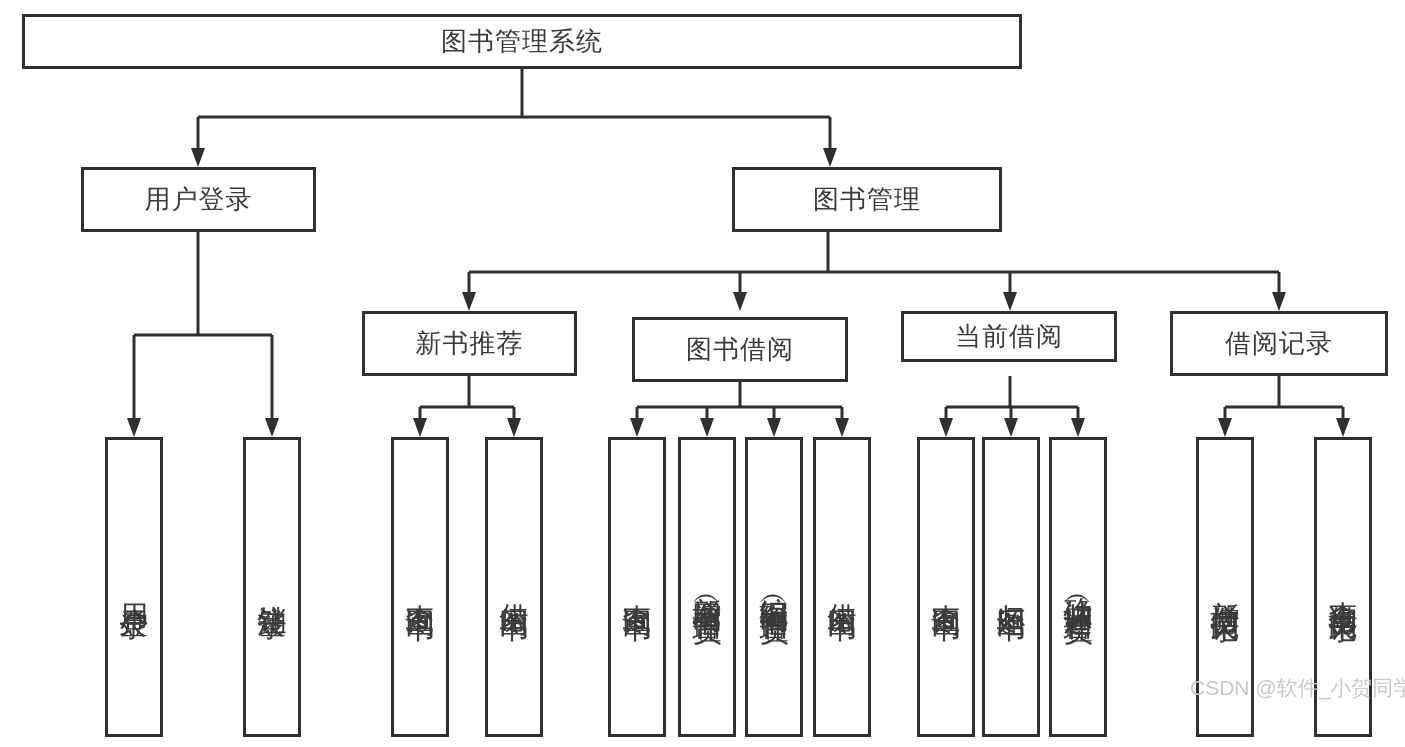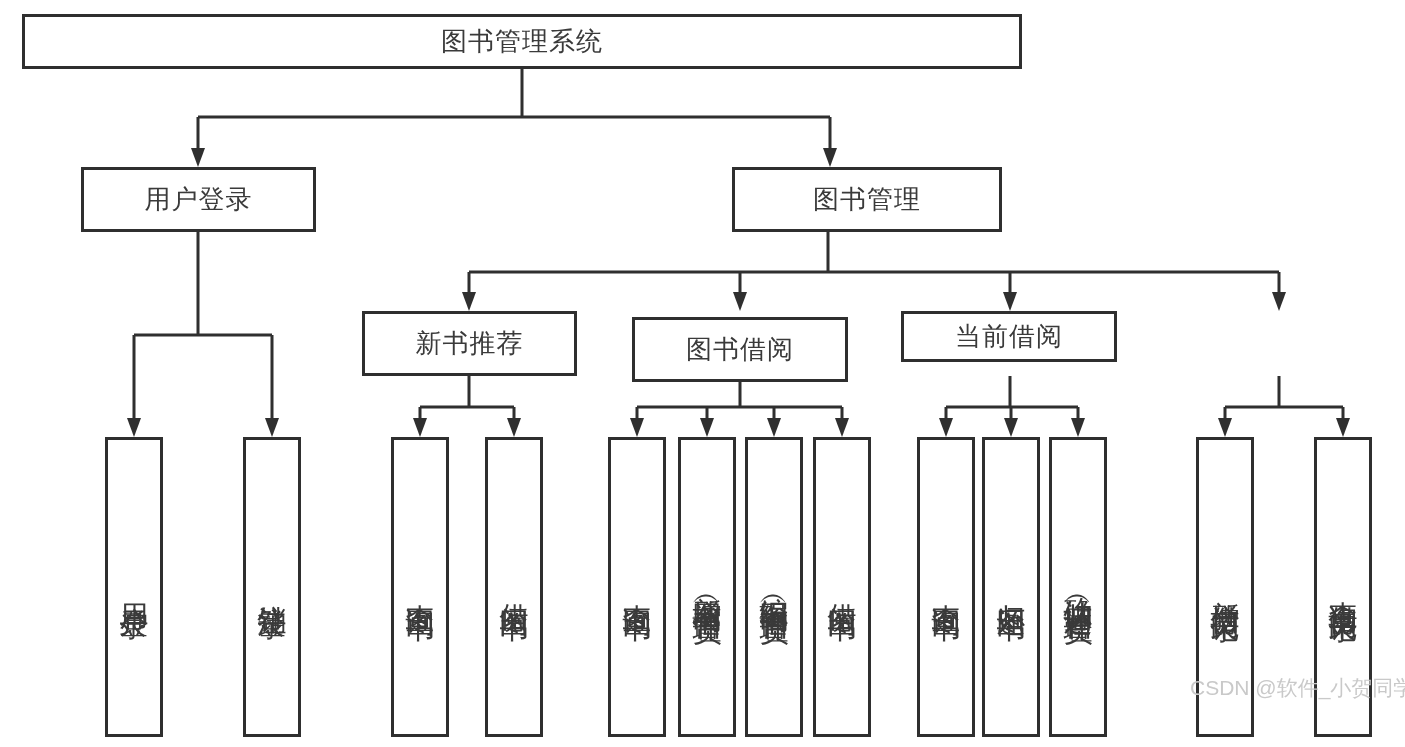--- a/index.html
+++ b/index.html
@@ -92,20 +92,21 @@
   </svg>
 
   <div class="box h" style="left:22px; top:14px; width:1000px; height:55px;">图书管理系统</div>
 
   <div class="box h" style="left:81px; top:167px; width:235px; height:65px;">用户登录</div>
   <div class="box h" style="left:732px; top:167px; width:270px; height:65px;">图书管理</div>
 
   <div class="box h" style="left:362px; top:311px; width:215px; height:65px;">新书推荐</div>
   <div class="box h" style="left:632px; top:317px; width:216px; height:65px;">图书借阅</div>
   <div class="box h" style="left:901px; top:311px; width:216px; height:51px;">当前借阅</div>
+  <div class="box h" style="left:1170px; top:311px; width:218px; height:65px;">借阅记录</div>
 
   <div class="box v" style="left:105px; top:437px; width:58px; height:300px;">用户登录</div>
   <div class="box v" style="left:243px; top:437px; width:58px; height:300px;">注销登录</div>
 
   <div class="box v" style="left:391px; top:437px; width:58px; height:300px;">查询图书</div>
   <div class="box v" style="left:485px; top:437px; width:58px; height:300px;">借阅图书</div>
 
   <div class="box v" style="left:608px; top:437px; width:58px; height:300px;">查询图书</div>
   <div class="box v" style="left:678px; top:437px; width:58px; height:300px;">新增图书（管理员）</div>
   <div class="box v" style="left:745px; top:437px; width:58px; height:300px;">编辑图书（管理员）</div>

